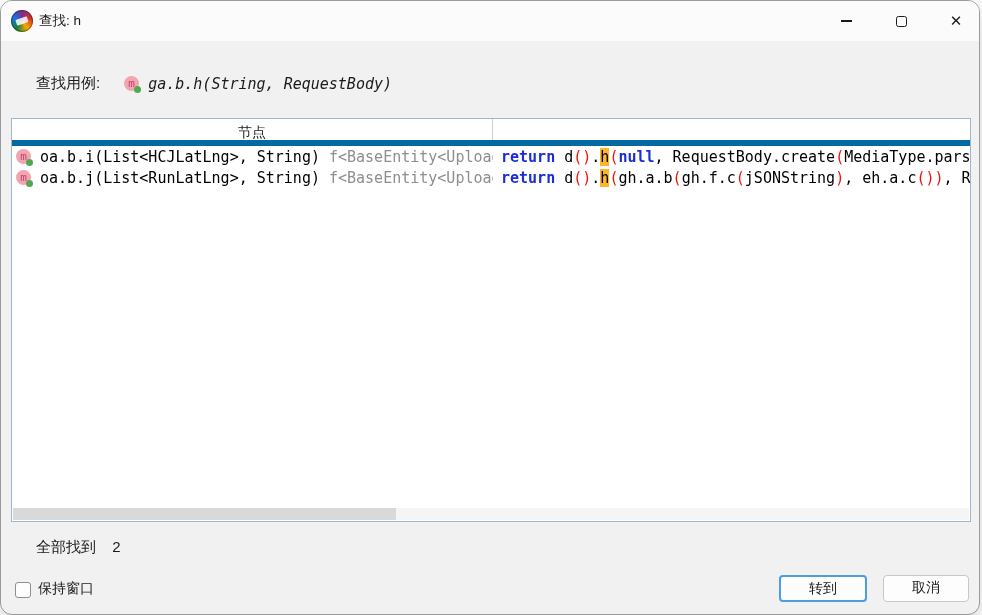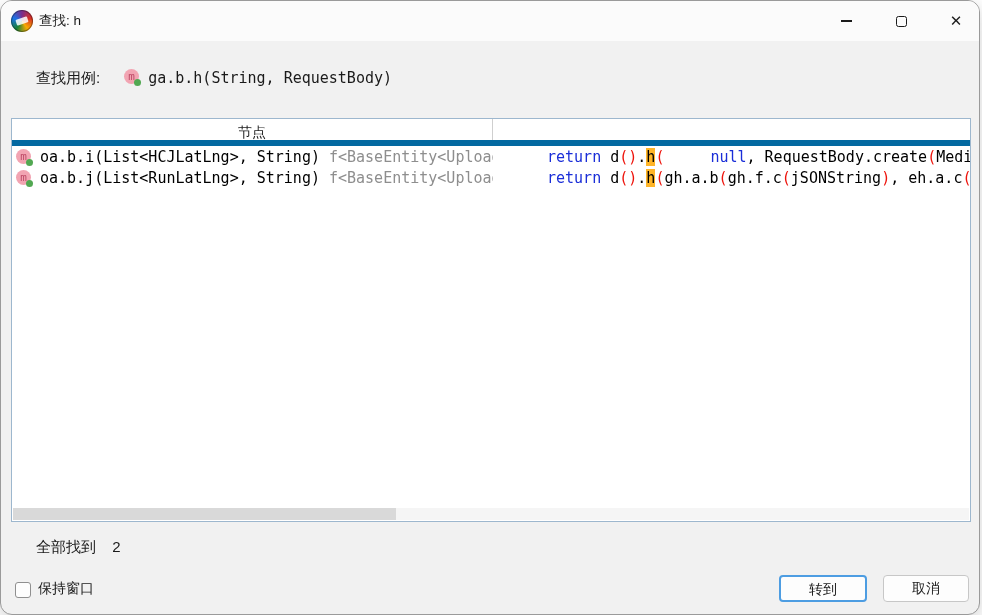--- a/index.html
+++ b/index.html
@@ -24,24 +24,24 @@
   }
   .app-icon::after{content:""; position:absolute; left:5px; top:8px; width:12px; height:6px;
     background:#fff; opacity:.85; transform:rotate(-18deg); border-radius:1px;}
   .win-title{position:absolute; left:38px; top:0; height:40px; line-height:40px; font-size:13.5px; color:#1a1a1a;}
   .winbtn{position:absolute; top:0; width:44px; height:40px; display:flex; align-items:center; justify-content:center;}
   .wb-min{left:823px;} .wb-max{left:878px;} .wb-close{left:933px;}
   .glyph-min{width:11px; height:1.4px; background:#1a1a1a;}
   .glyph-max{width:11px; height:11px; border:1.4px solid #1a1a1a; border-radius:2.5px;}
   .glyph-close{font-size:15px; color:#1a1a1a; line-height:1; font-family:"DejaVu Sans",sans-serif;}
   
-  .query-row{position:absolute; left:35px; top:68px; height:24px; display:flex; align-items:flex-start; font-size:15px; color:#1a1a1a;}
+  .query-row{position:absolute; left:35px; top:68px; height:24px; display:flex; align-items:flex-end; font-size:15px; color:#1a1a1a;}
   .query-label{margin-right:24px;}
   .mono{font-family:"DejaVu Sans Mono","Liberation Mono",monospace;}
-  .query-sig{font-size:15px; color:#1a1a1a;}
+  .query-sig{font-size:15px; color:#1a1a1a;font-style:italic;}
   .query-ret{font-size:15px; color:var(--typegray); margin-left:9px;}
   
   .m-icon{position:relative; display:inline-block; width:17px; height:17px; margin-right:7px; flex:none;}
   .m-circle{position:absolute; left:0; top:0; width:15px; height:15px; border-radius:50%; background:var(--iconpink);
     color:var(--iconletter); font-size:11px; line-height:15px; text-align:center;
     font-family:"DejaVu Sans Mono",monospace;}
   .m-dot{position:absolute; right:0; bottom:0; width:7px; height:7px; border-radius:50%; background:var(--icongreen);}
   
   .results-table{
     position:absolute; left:10px; top:117px; width:960px; height:404px;
@@ -49,34 +49,34 @@
   }
   .thead{display:flex; height:27px; border-bottom:6px solid #0369a1; font-size:14px; color:#1c1c1c;}
   .th-node{width:481px; flex:none; text-align:center; line-height:26px; border-right:1px solid #cfcfcf;}
   .th-code{flex:1;}
   .tbody{position:absolute; left:0; top:28px; right:0; bottom:13px; overflow:hidden;}
   .trow{display:flex; height:21px; line-height:21px; white-space:nowrap; font-size:15px;}
   .cell-sig{width:481px; flex:none; overflow:hidden; white-space:nowrap; padding-left:4px; display:flex; align-items:center; color:#000;}
   .cell-sig .sig-main{flex:none;}
   .cell-sig .sig-suffix{color:var(--typegray); margin-left:9px; flex:none;}
   .cell-code{flex:1; overflow:hidden; white-space:nowrap; padding-left:8px; color:#000;}
-  .tok-kw{color:var(--kw); font-weight:normal;margin-left:46px;}
+  .tok-kw{color:var(--kw); font-weight:bold;}
   .tok-par{color:var(--par);}
   .tok-p{color:#000;}
   .tok-hl{background:var(--hl); color:#000;}
   
   .hscroll{position:absolute; left:1px; right:1px; bottom:1px; height:12px; background:#f5f5f5;}
   .hthumb{position:absolute; left:0; top:0; height:100%; width:383px; background:#d9d9d9;}
   
   .status-row{position:absolute; left:35px; top:537px; font-size:15px; color:#1a1a1a;}
   .status-count{margin-left:12px;}
   .keep-row{position:absolute; left:14px; top:579px; display:flex; align-items:flex-end; font-size:14px; color:#1a1a1a;}
   .checkbox{width:16px; height:16px; background:#fdfdfd; border:1px solid #8f8f8f; border-radius:3px; margin-right:7px;}
   .btn{position:absolute; top:574px; height:27px; background:#fdfdfd; border:1px solid #c7c7c7;
-    border-radius:4px; font-size:14px; color:#1a1a1a; text-align:center; line-height:24px; font-family:Liberation Sans, sans-serif;}
+    border-radius:4px; font-size:14px; color:#1a1a1a; text-align:center; line-height:24px; font-family:Liberation Serif, serif;}
   .btn-goto{left:778px; width:88px; border:2px solid var(--accent);}
   .btn-cancel{left:882px; width:86px;}
 </style>
 </head>
 <body>
 
 <div class="window">
 
   <div class="titlebar">
     <div class="app-icon"></div>

